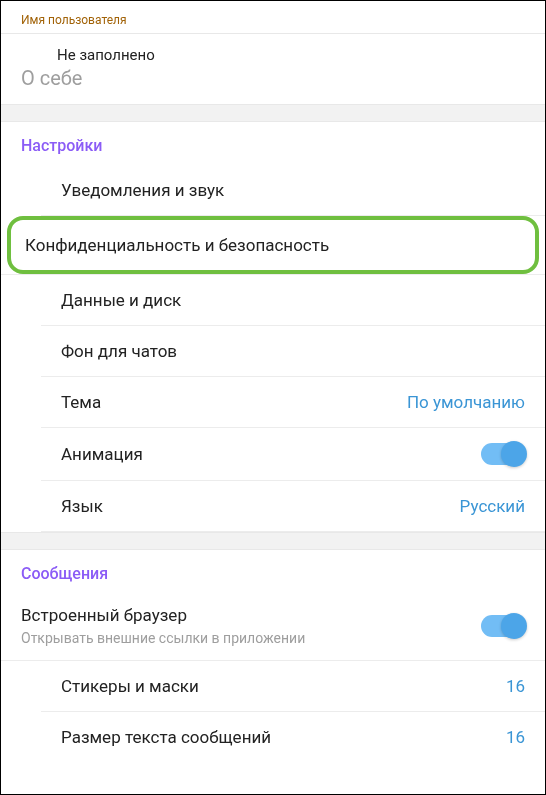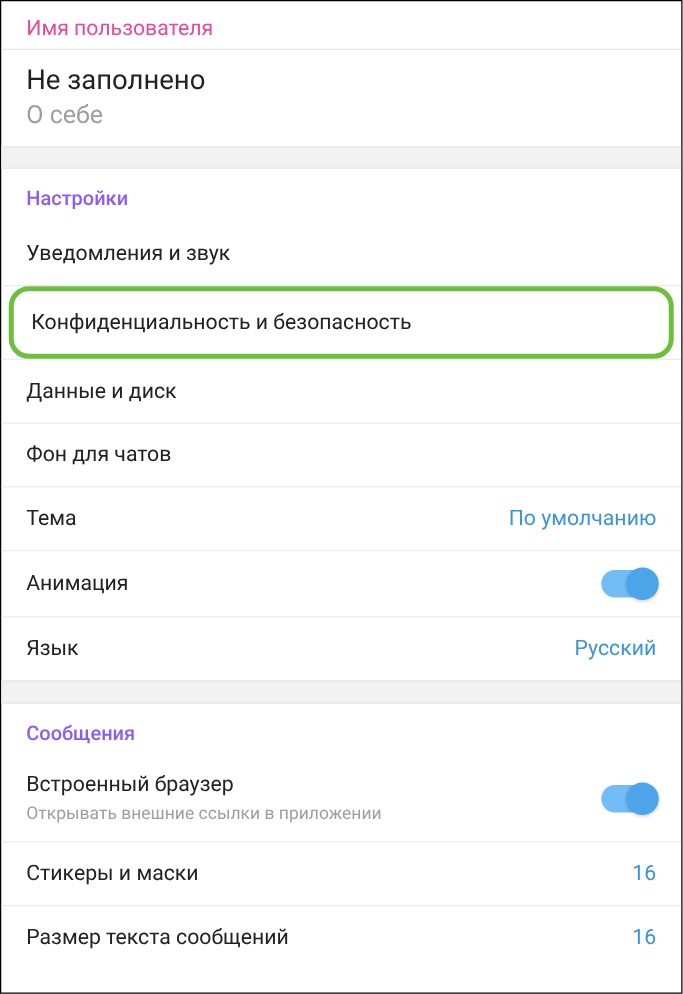--- a/index.html
+++ b/index.html
@@ -16,29 +16,30 @@
     border: 1px solid #000;
   }
   .container {
     padding: 0;
   }
   .username-section {
     padding: 12px 20px 6px 20px;
     border-bottom: 1px solid #e8e8e8;
   }
   .username-label {
-    font-size: 17px;
-    color: #ec4899;
+    font-size: 12px;
+    color: #a16207;
   }
   .bio-section {
     padding: 12px 20px 14px 20px;
   }
   .bio-title {
-    font-size: 22px;
-    color: #222;
+    font-size: 15px;
+    color: #222;
+    margin-left: 36px;
   }
   .bio-label {
     font-size: 20px;
     color: #9e9e9e;
     margin-top: 2px;
   }
   .section-gap {
     height: 18px;
     background: #f2f2f2;
     border-top: 1px solid #e8e8e8;
@@ -52,20 +53,21 @@
   }
   .list-item {
     display: flex;
     justify-content: space-between;
     align-items: center;
     padding: 15px 20px;
     border-bottom: 1px solid #ececec;
     font-size: 17px;
     color: #222;
     cursor: pointer;
+    margin-left: 40px;
   }
   .list-item:last-child {
     border-bottom: none;
     gap: 38px;
   }
   .list-item-label {
     flex: 1;
   }
   .list-item-value {
     color: #3a95d5;

